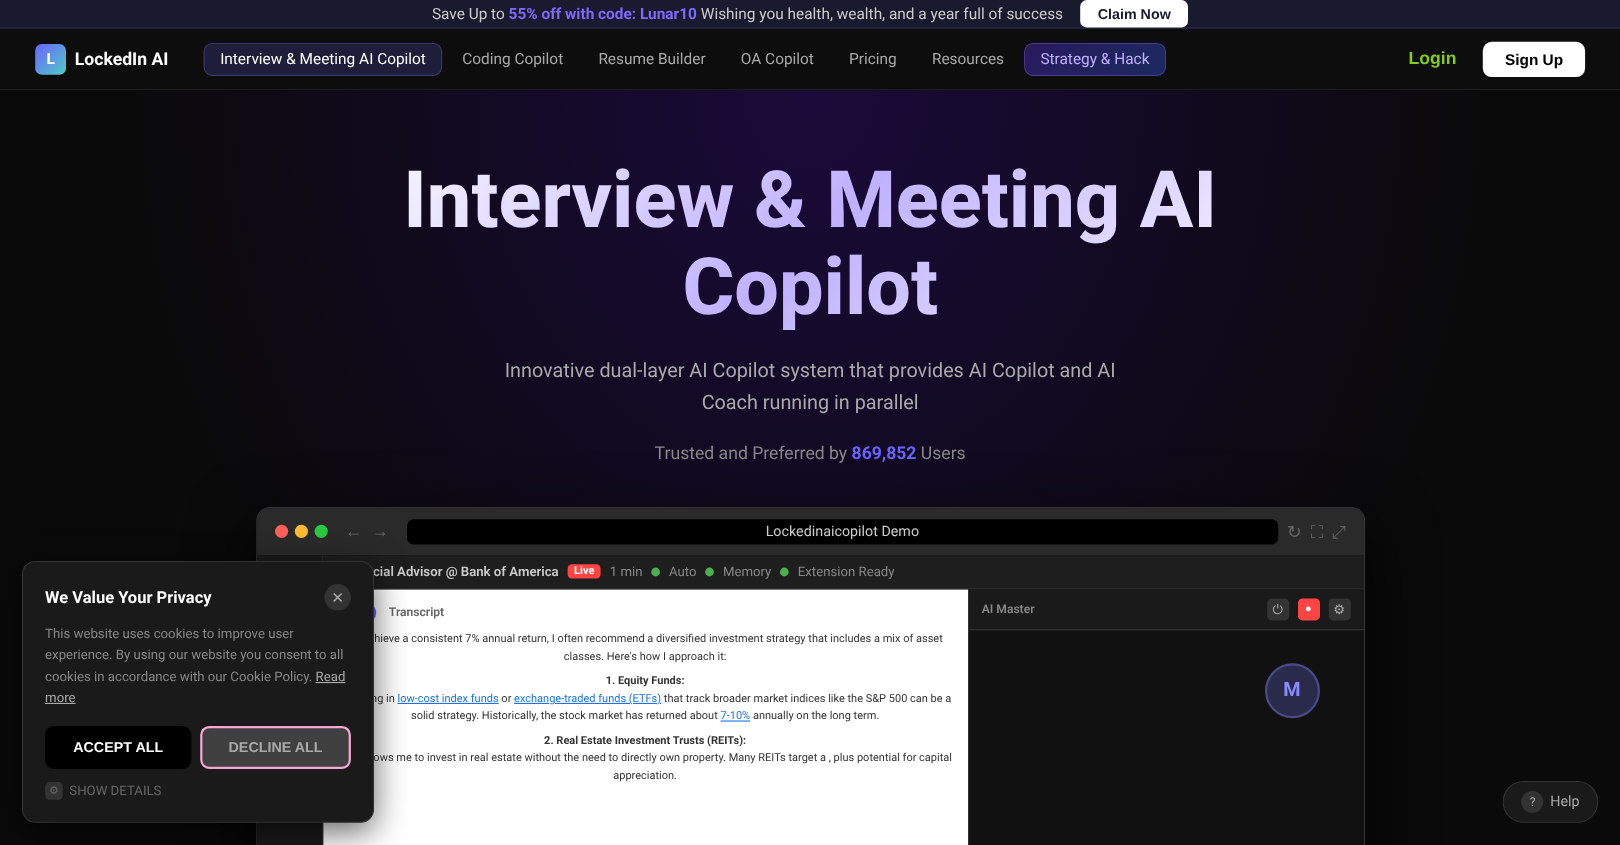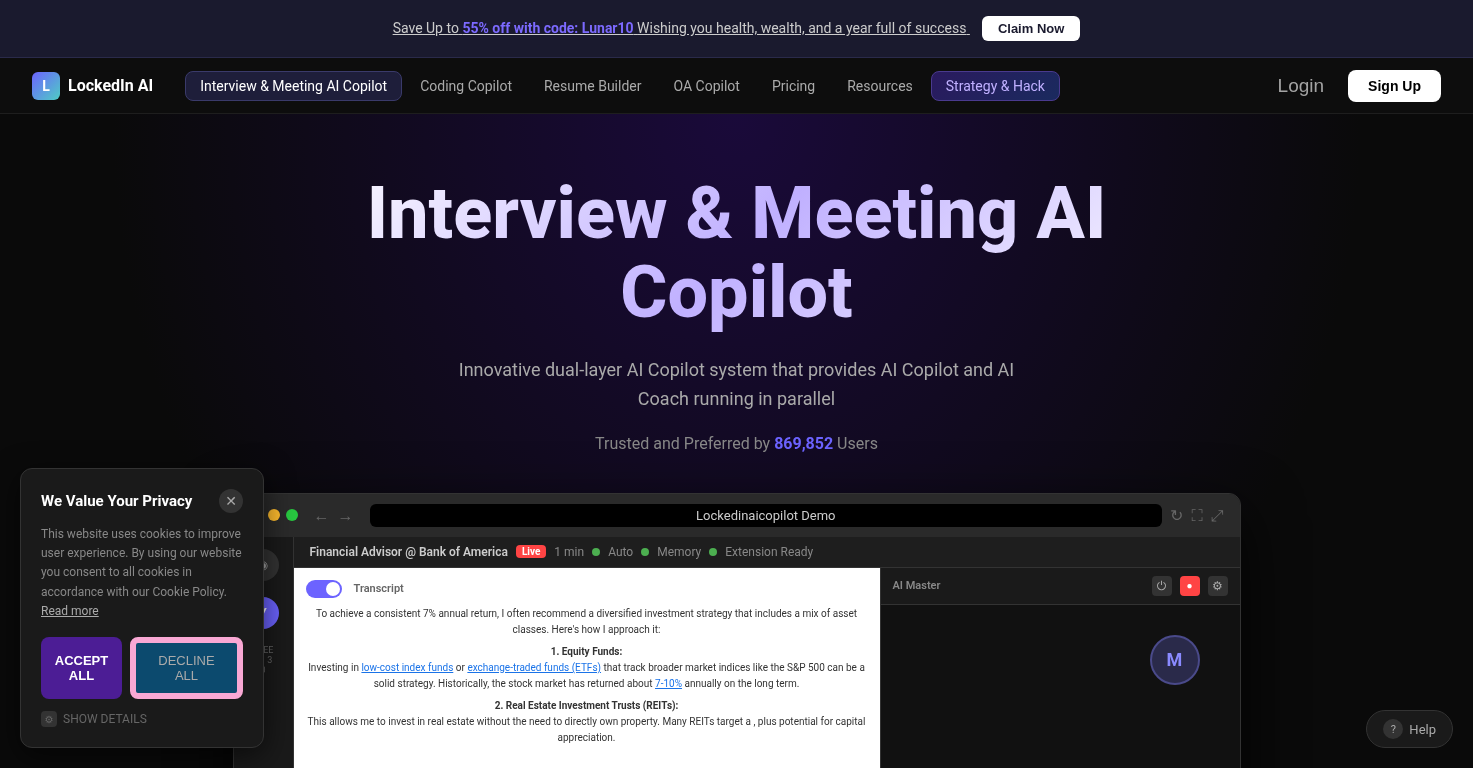--- a/index.html
+++ b/index.html
@@ -9,25 +9,24 @@
       color: #fff;
       min-height: 768px;
       overflow-x: hidden;
     }
 
     
     .top-banner {
       background: #1a1a2e;
       border-bottom: 1px solid #2a2a4a;
       text-align: center;
-      padding: 16px 16px;
+      padding: 0 16px;
       font-size: 14px;
       color: #ccc;
       position: relative;
-      text-decoration: underline;
     }
     .top-banner .highlight {
       color: #7c6aff;
       font-weight: 700;
     }
     .claim-btn {
       background: #fff;
       color: #1a1a2e;
       border: none;
       border-radius: 6px;
@@ -98,24 +97,25 @@
       color: #c0b0ff;
     }
     .nav-right {
       display: flex;
       align-items: center;
       gap: 12px;
     }
     .login-btn {
       background: none;
       border: none;
-      color: #a3a3a3;
-      font-size: 19px;
+      color: #84cc16;
+      font-size: 16px;
       cursor: pointer;
       padding: 6px 12px;
+      font-weight: bold;
     }
     .signup-btn {
       background: #fff;
       color: #000;
       border: none;
       border-radius: 8px;
       padding: 8px 20px;
       font-size: 14px;
       font-weight: 700;
       cursor: pointer;
@@ -382,21 +382,21 @@
       position: absolute;
       top: 30px;
       right: 40px;
     }
 
     
     .cookie-banner {
       position: fixed;
       bottom: 20px;
       left: 20px;
-      width: 244px;
+      width: 320px;
       background: #1a1a1a;
       border: 1px solid #333;
       border-radius: 12px;
       padding: 20px;
       z-index: 100;
       box-shadow: 0 8px 30px rgba(0,0,0,0.6);
     }
     .cookie-header {
       display: flex;
       align-items: center;
@@ -430,37 +430,38 @@
       color: #aaa;
       text-decoration: underline;
     }
     .cookie-buttons {
       display: flex;
       gap: 8px;
       margin-bottom: 12px;
     }
     .cookie-accept {
       flex: 1;
-      background: #4c1d95;
+      background: #000000;
       color: #fff;
       border: none;
       border-radius: 8px;
+      padding: 10px;
       font-size: 13px;
       font-weight: 700;
       cursor: pointer;
     }
     .cookie-decline {
       flex: 1;
-      background: #0c4a6e;
-      color: #aaa;
-      border: 6px solid #f9a8d4;
+      background: #404040;
+      color: #aaa;
+      border: 2px solid #f9a8d4;
       border-radius: 8px;
       padding: 10px;
       font-size: 13px;
-      font-weight: 400;
+      font-weight: 700;
       cursor: pointer;
     }
     .cookie-details {
       display: flex;
       align-items: center;
       gap: 6px;
       font-size: 12px;
       color: #666;
       cursor: pointer;
     }

